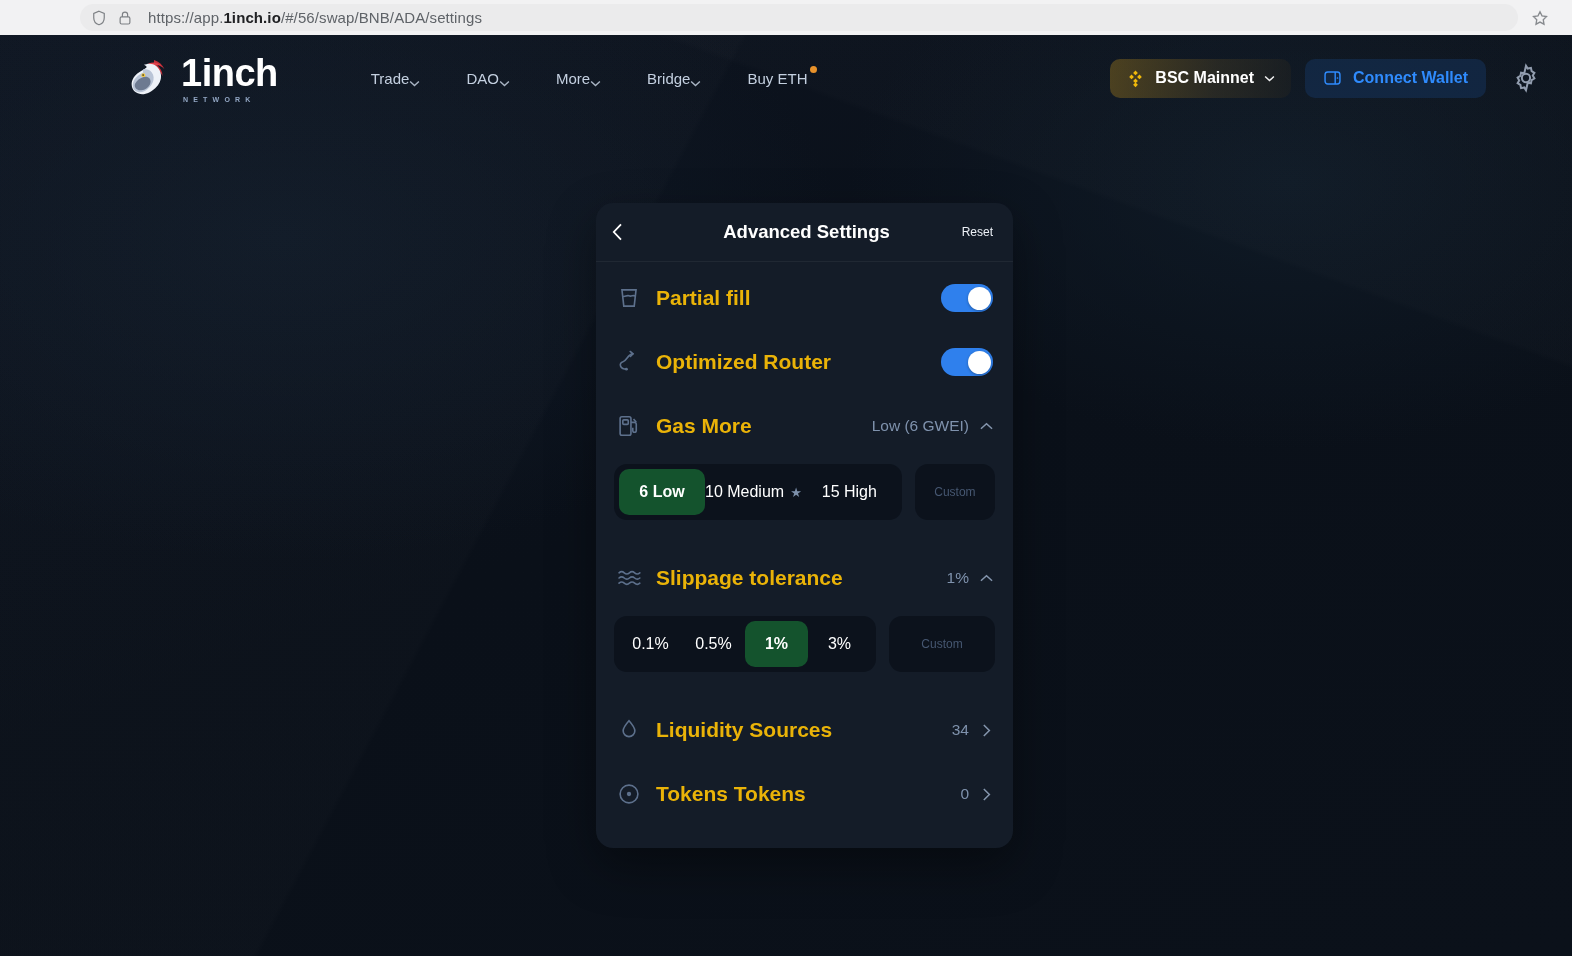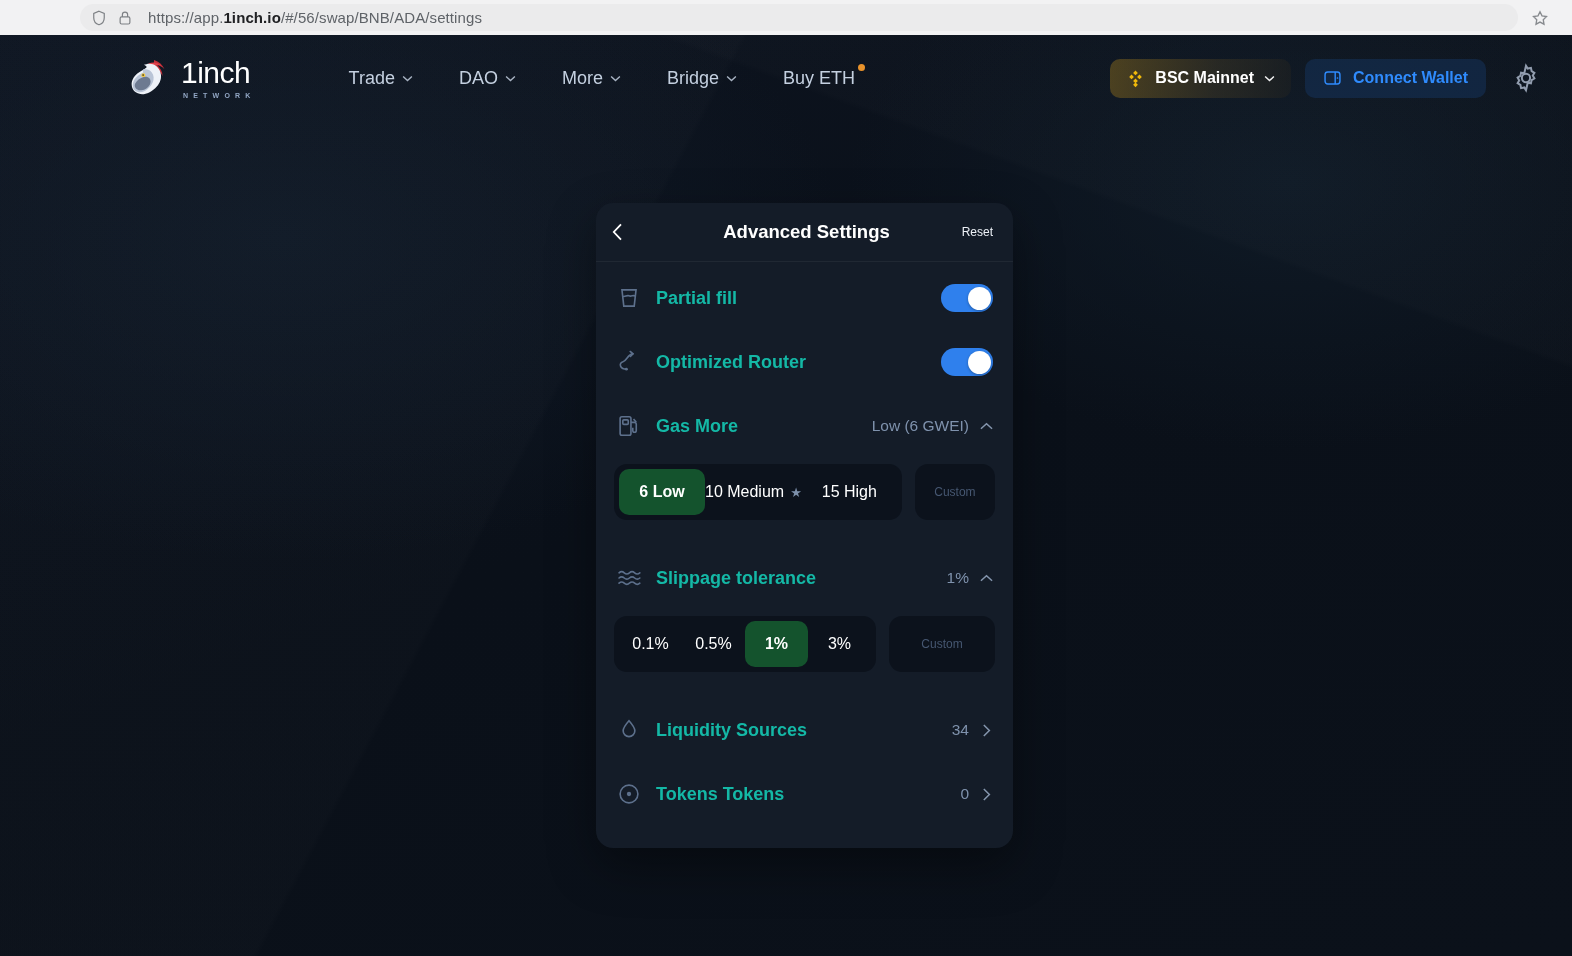--- a/index.html
+++ b/index.html
@@ -82,33 +82,33 @@
     z-index: 3;
     height: 86px;
     display: flex;
     align-items: center;
     padding: 0 30px 0 124px;
   }
   .logo { display: flex; align-items: center; gap: 9px; }
   .logo-mark { width: 48px; height: 44px; }
   .logo-type { display: flex; flex-direction: column; line-height: 1; }
   .logo-word {
-    font-size: 30px; font-weight: 400; color: #fff;
+    font-size: 38px; font-weight: 700; color: #fff;
     letter-spacing: -.5px;
   }
   .logo-sub {
     font-size: 7px; color: #93a7c4; letter-spacing: 5.2px;
     margin-top: 4px; margin-left: 2px; font-weight: 600;
   }
 
   .nav-items { display: flex; align-items: center; margin-left: 70px; gap: 0; }
   .nav-item {
-    display: flex; align-items: center; gap: 7px;
+    display: flex; align-items: flex-end; 
     color: #c4d0e0;
-    font-size: 18px;
+    font-size: 15px;
     padding: 10px 23px;
     cursor: pointer;
     position: relative;
     white-space: nowrap;
   }
   .nav-item .chev { width: 11px; height: 7px; opacity: .85; }
   .dot-badge {
     position: absolute;
     top: 6px; right: 13px;
     width: 7px; height: 7px; border-radius: 50%;
@@ -200,23 +200,23 @@
     padding: 0 2px;
   }
   .row .ico-slot {
     width: 26px; height: 26px;
     flex: 0 0 auto;
     display: flex; align-items: center; justify-content: center;
     margin-right: 14px;
     color: #5d708c;
   }
   .row-label {
-    font-size: 18px;
+    font-size: 21px;
     font-weight: 700;
-    color: #14b8a6;
+    color: #eab308;
   }
   .row-right {
     margin-left: auto;
     display: flex;
     align-items: center;
     gap: 11px;
   }
   .row-value {
     font-size: 15.5px;
     color: #7f92ad;

